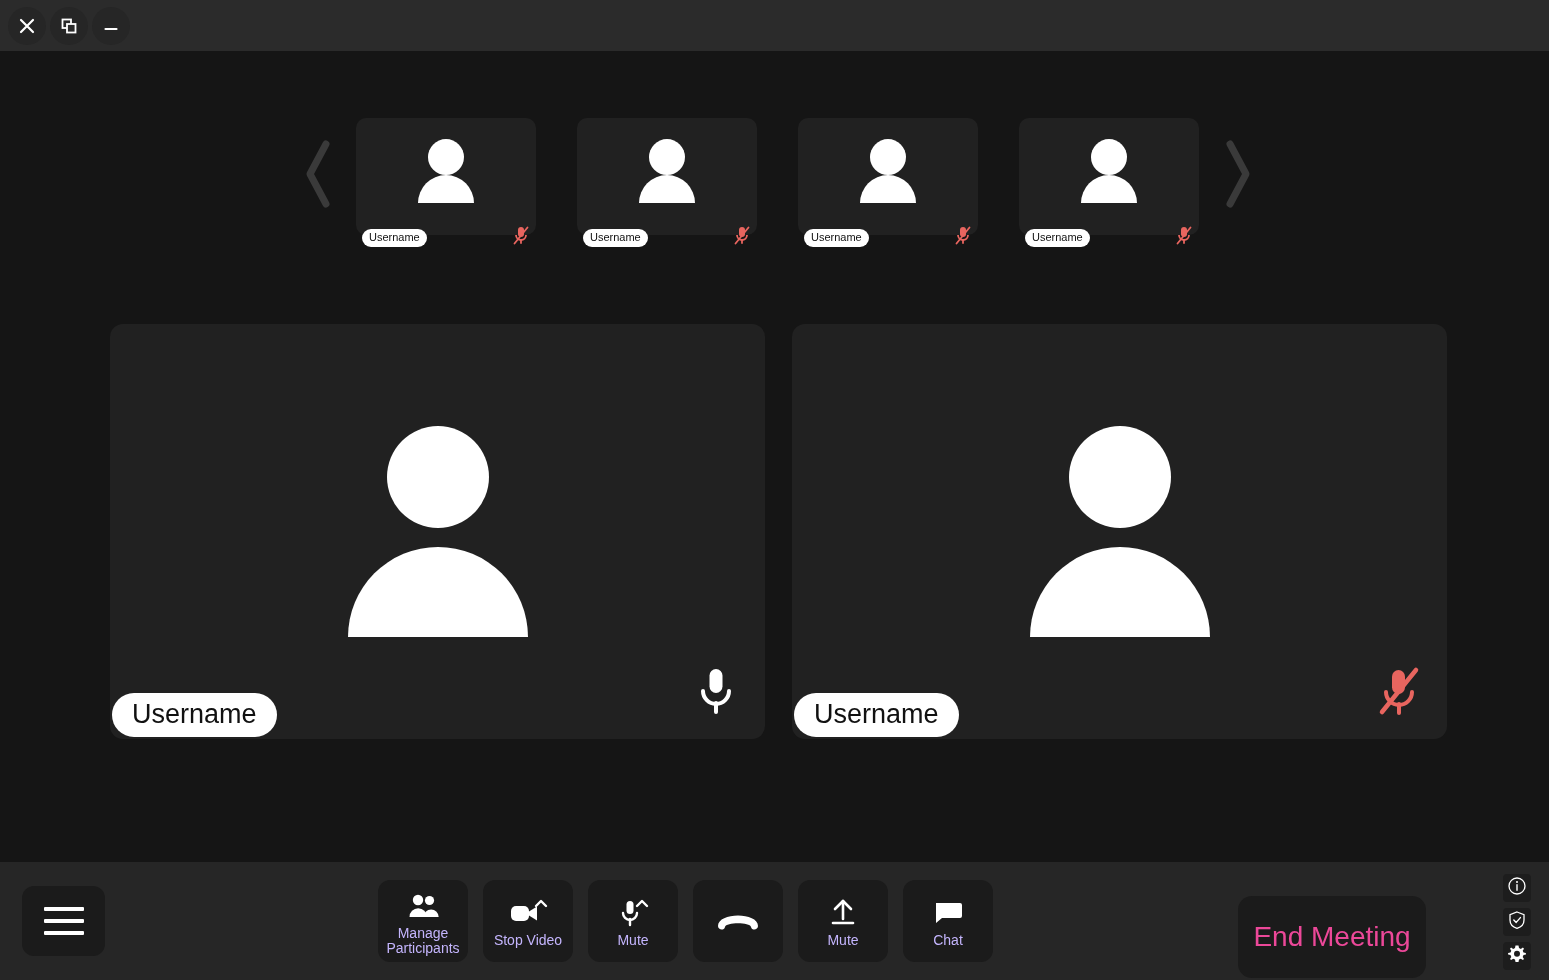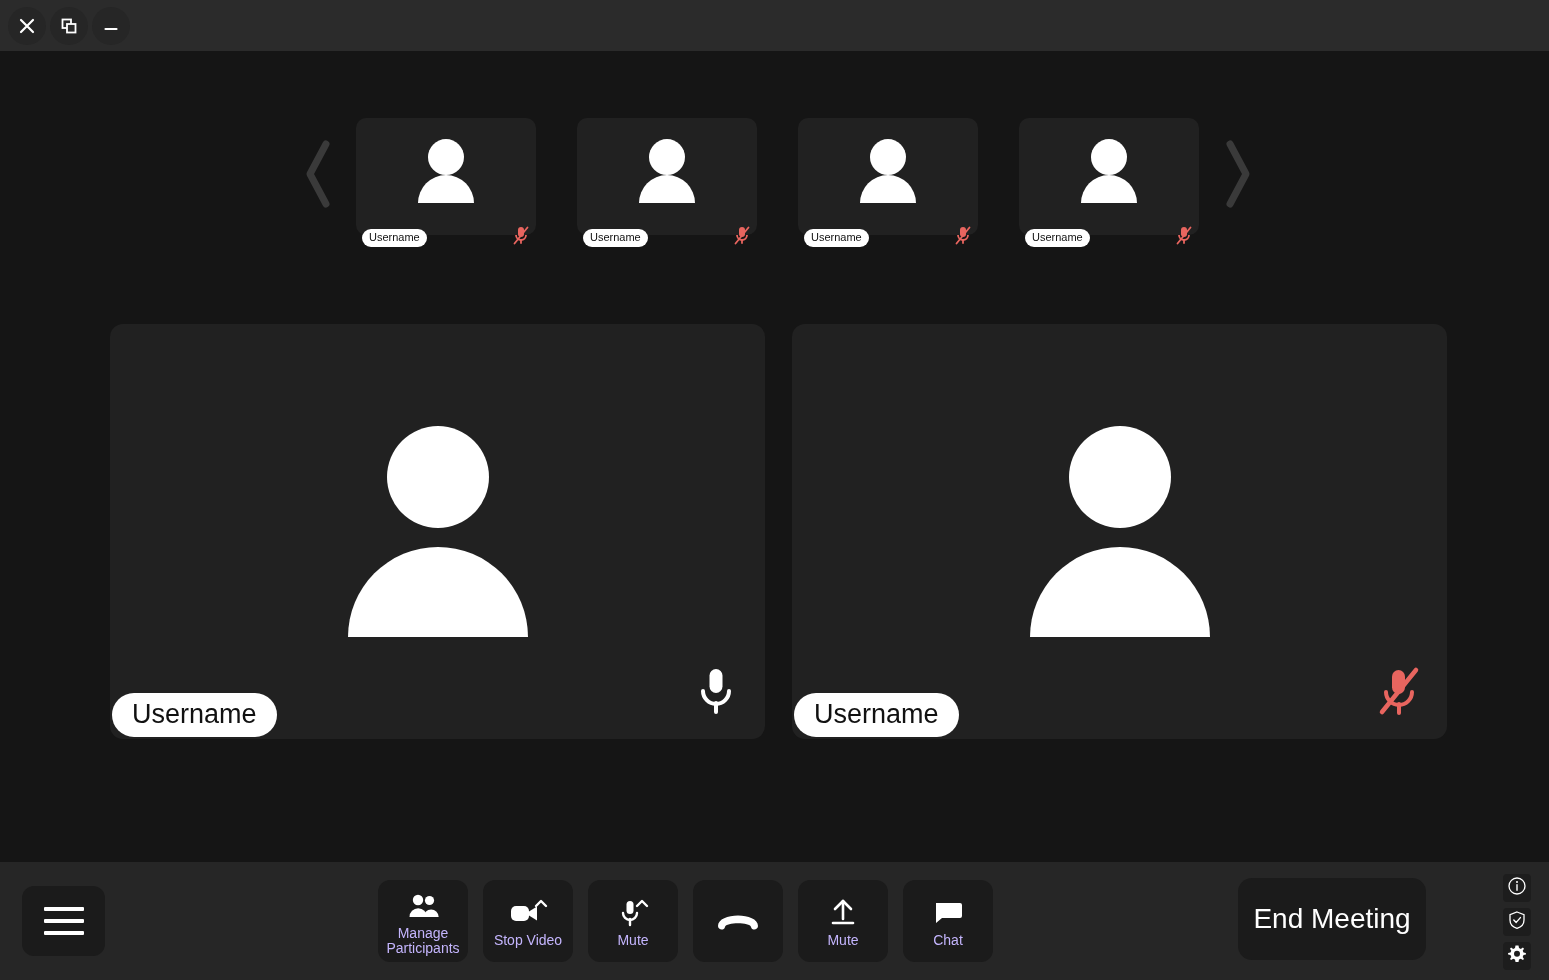--- a/index.html
+++ b/index.html
@@ -194,27 +194,27 @@
     font-size: 14px;
     line-height: 15px;
     text-align: center;
     white-space: pre-line;
   }
   .tool.noLabel { justify-content: center; }
 
   .endbtn {
     position: absolute;
     left: 1238px;
-    top: 16px;
+    top: 34px;
     width: 188px;
     height: 82px;
     background: #1b1b1b;
     border-radius: 14px;
     display: flex; align-items: center; justify-content: center;
-    color: #ffffff;
+    color: #ec4899;
     font-size: 28px;
     cursor: pointer;
   }
   .sideicons {
     position: absolute;
     right: 18px;
     top: 12px;
     display: flex;
     flex-direction: column;
     gap: 6px;

